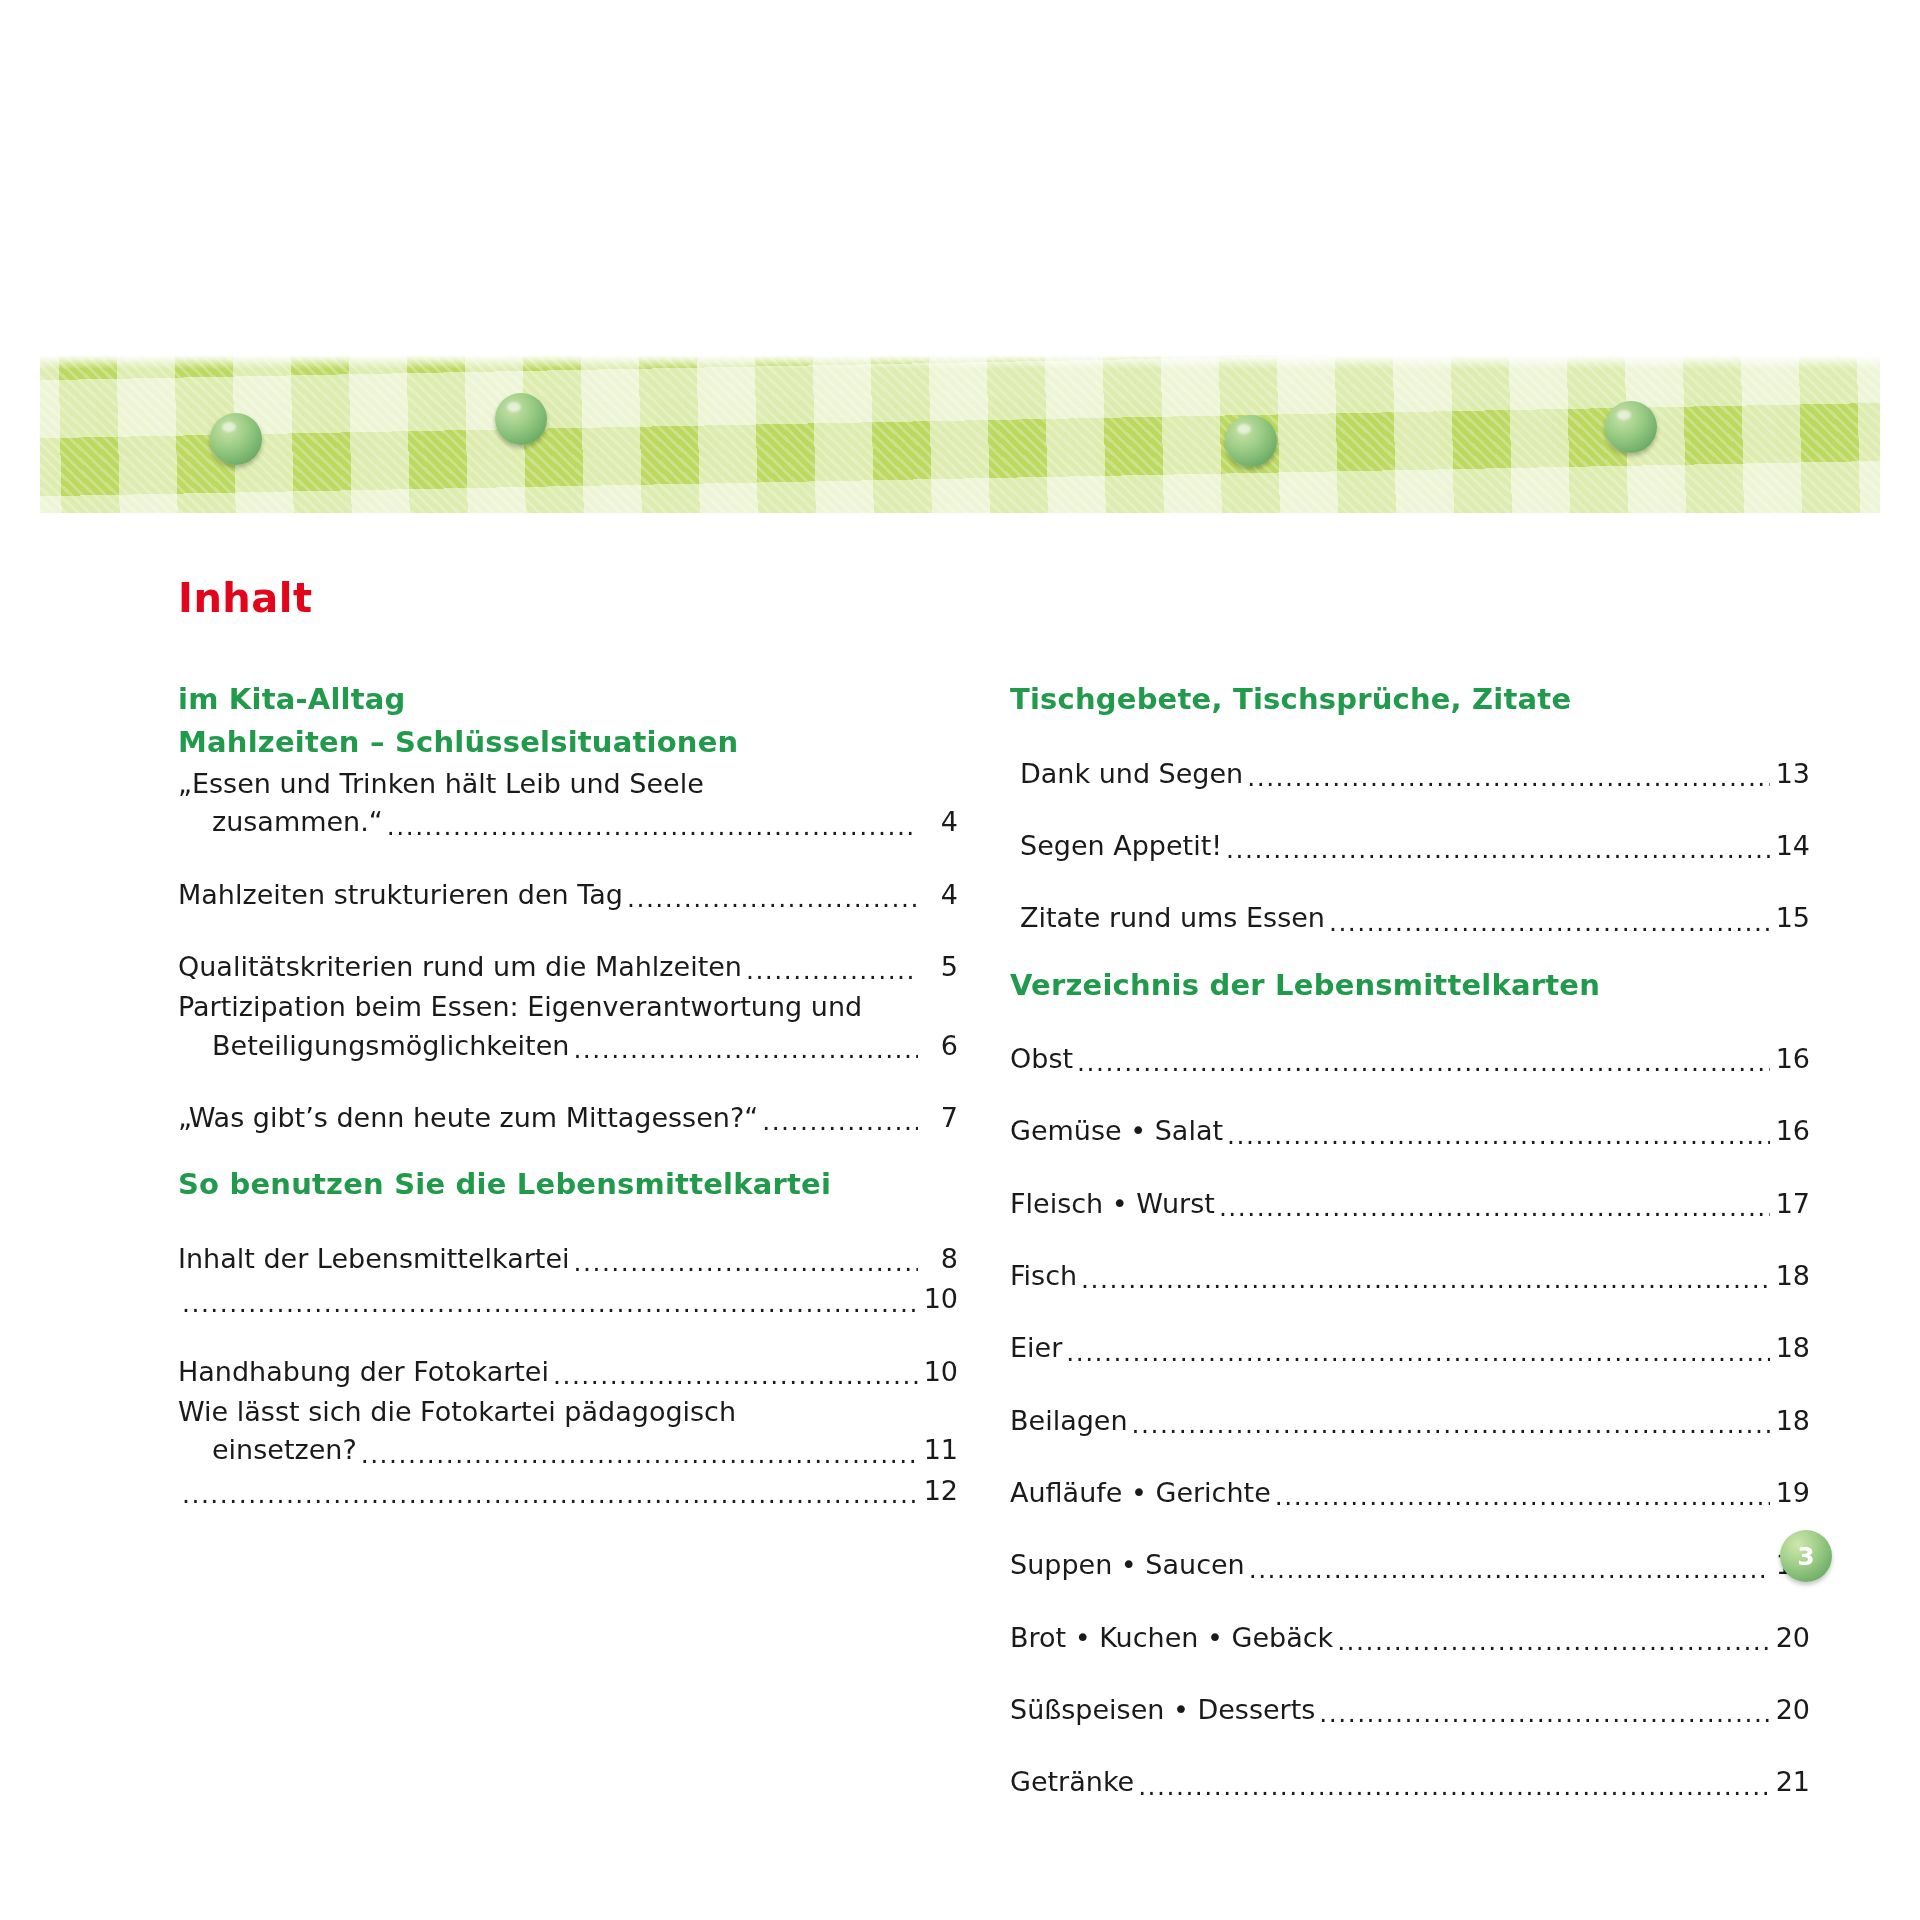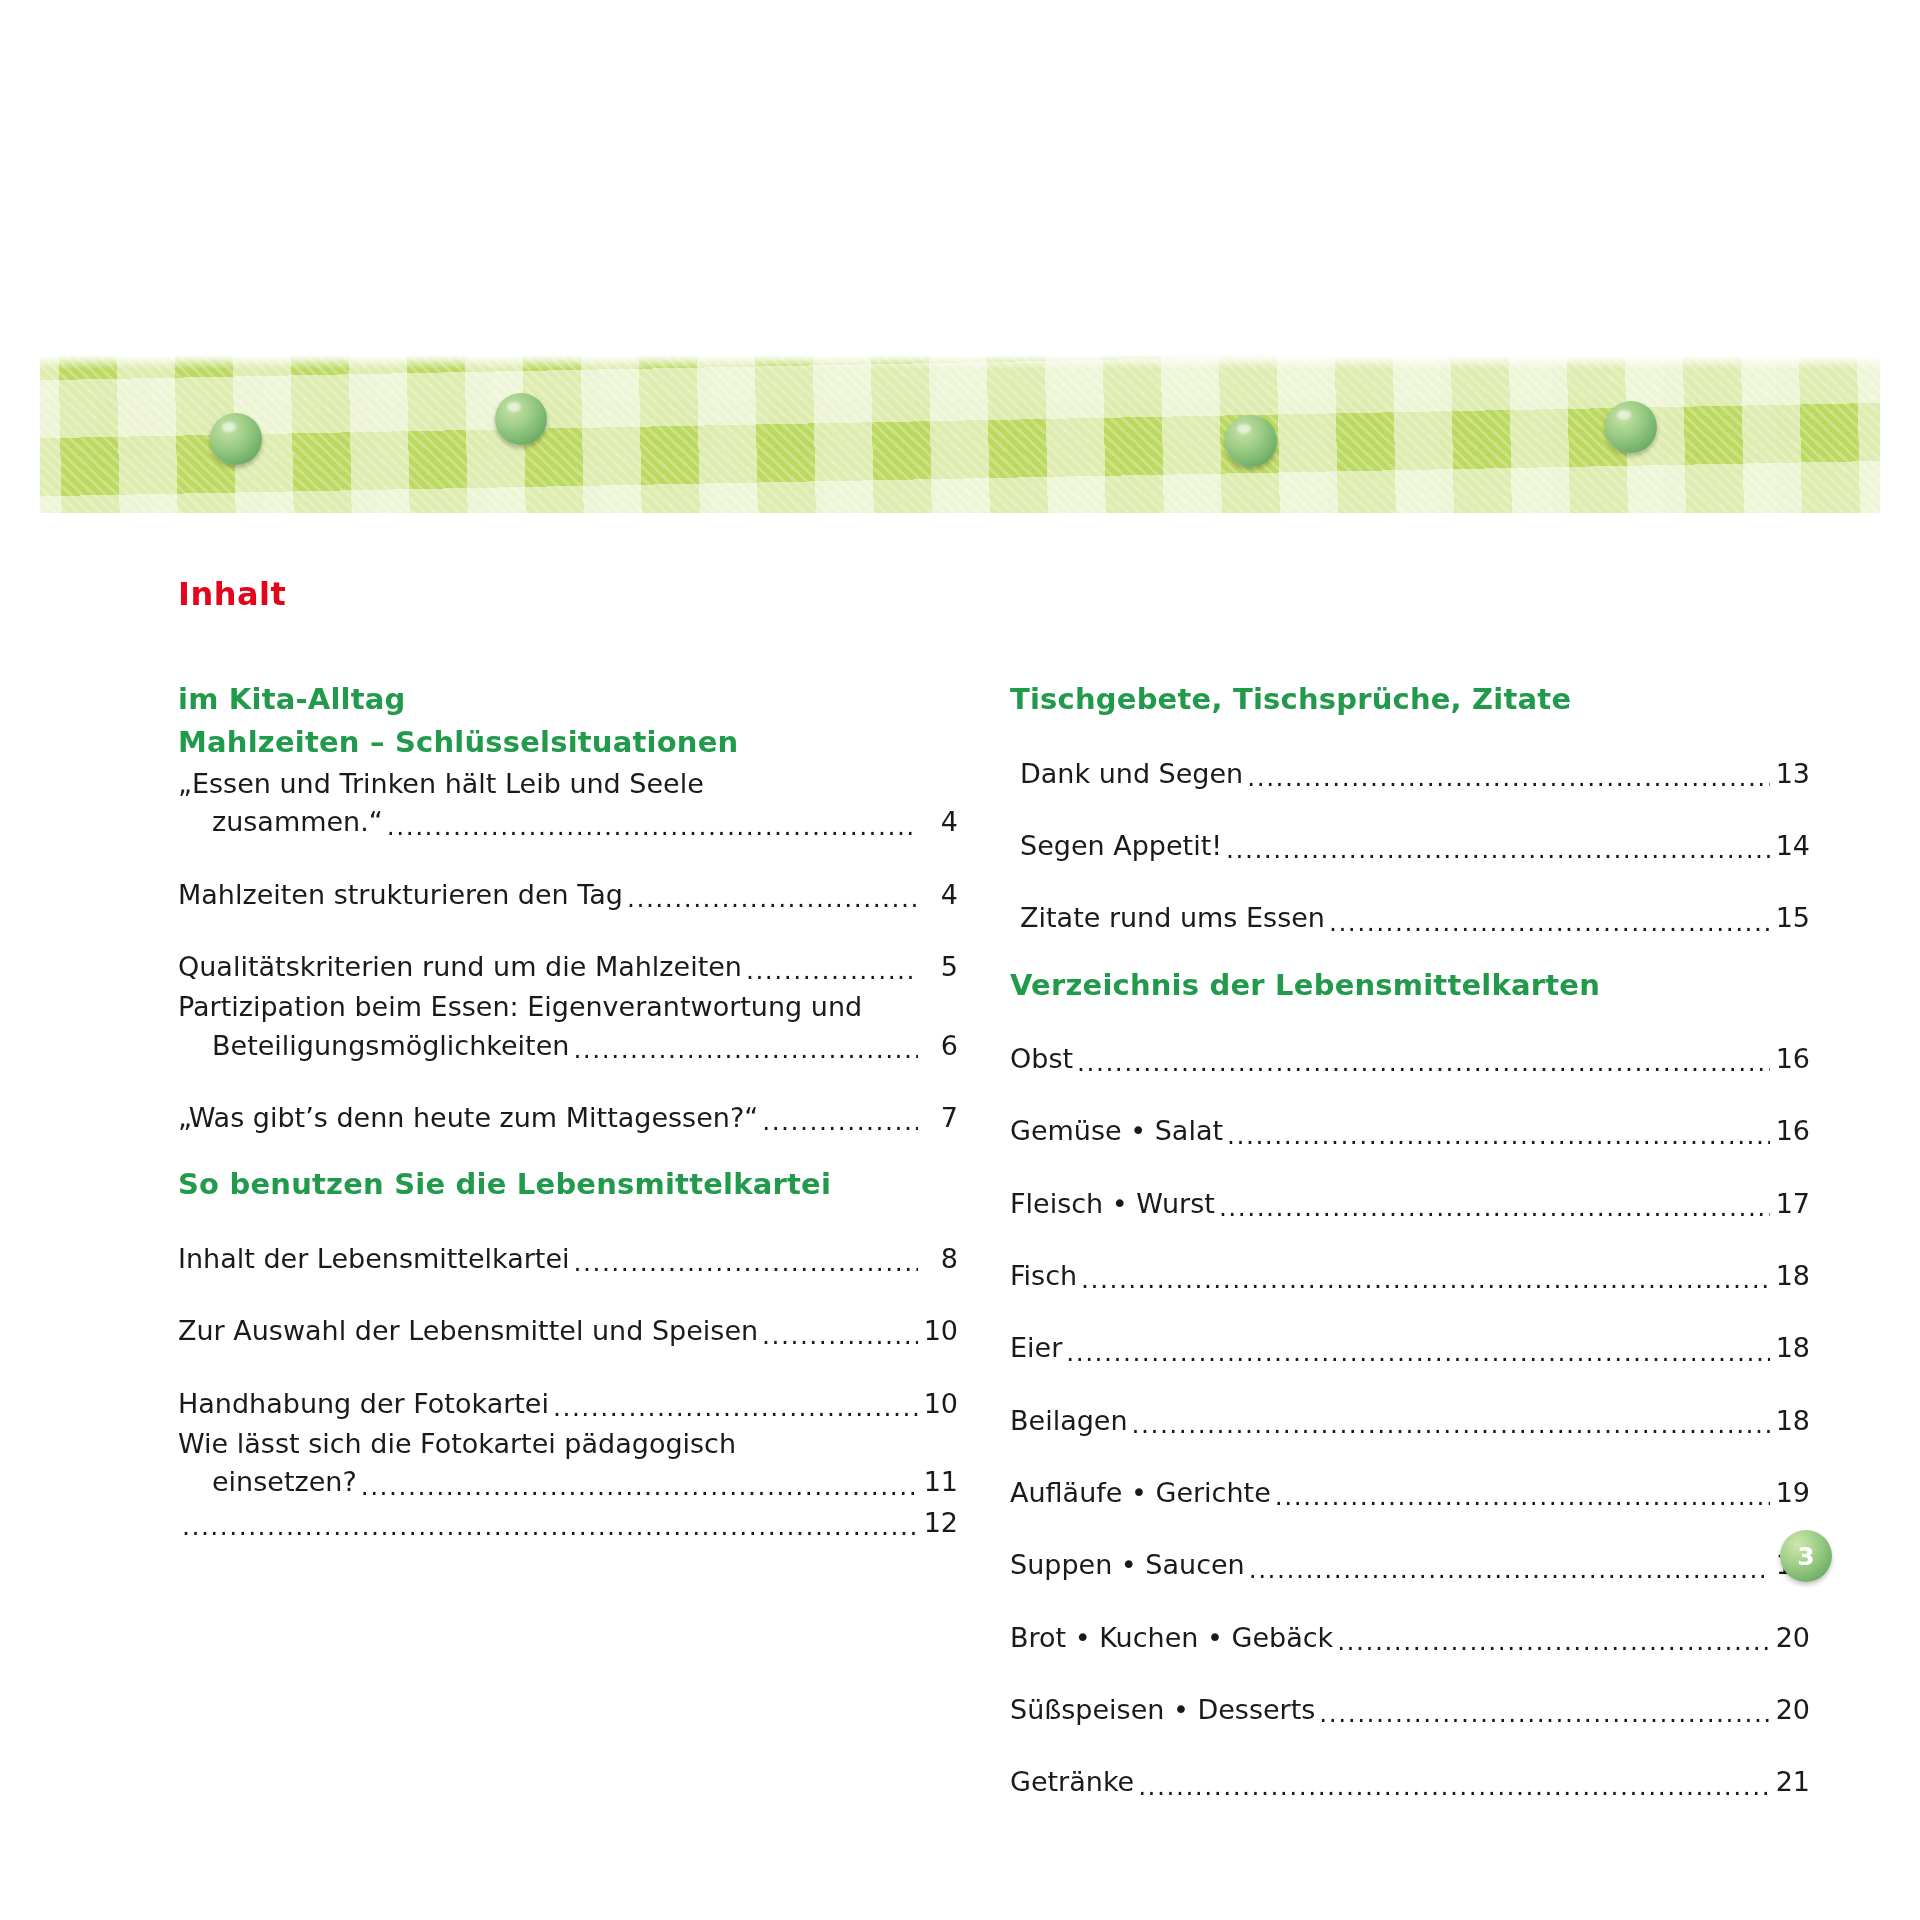--- a/index.html
+++ b/index.html
@@ -91,21 +91,21 @@
     filter: blur(1px);
   }
 
   
   .inhalt-title {
     position: absolute;
     left: 178px;
     top: 575px;
     font-family: "DejaVu Sans", sans-serif;
     font-weight: bold;
-    font-size: 32px;
+    font-size: 40px;
     color: #e3051b;
     letter-spacing: 0.5px;
   }
 
   .cols {
     position: absolute;
     left: 0;
     top: 680px;
     width: 1920px;
   }
@@ -284,21 +284,20 @@
       <div class="toc-group">
         <div class="section-head">So benutzen Sie die Lebensmittelkartei</div>
 
         <div class="toc-item">
           <span class="label">Inhalt der Lebensmittelkartei</span>
           <span class="dots">...............................................................................................</span>
           <span class="page-no">8</span>
         </div>
 
         <div class="toc-item">
-          <span class="label">Zur Auswahl der Lebensmittel und Speisen</span>
           <span class="dots">...............................................................................................</span>
           <span class="page-no">10</span>
         </div>
 
         <div class="toc-item">
           <span class="label">Handhabung der Fotokartei</span>
           <span class="dots">...............................................................................................</span>
           <span class="page-no">10</span>
         </div>
 

